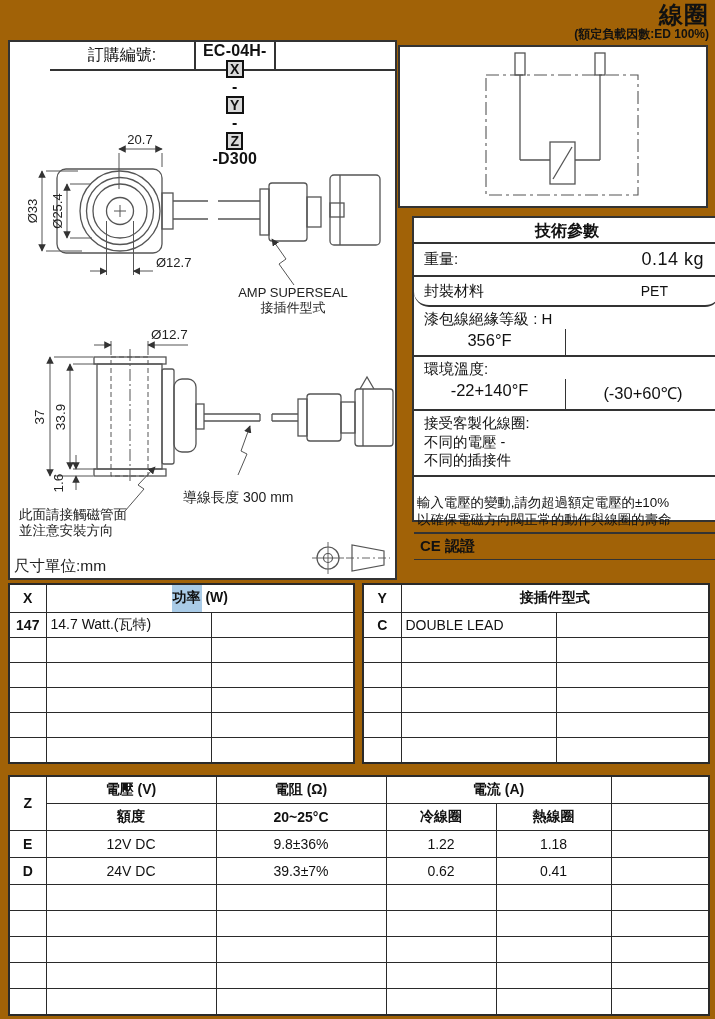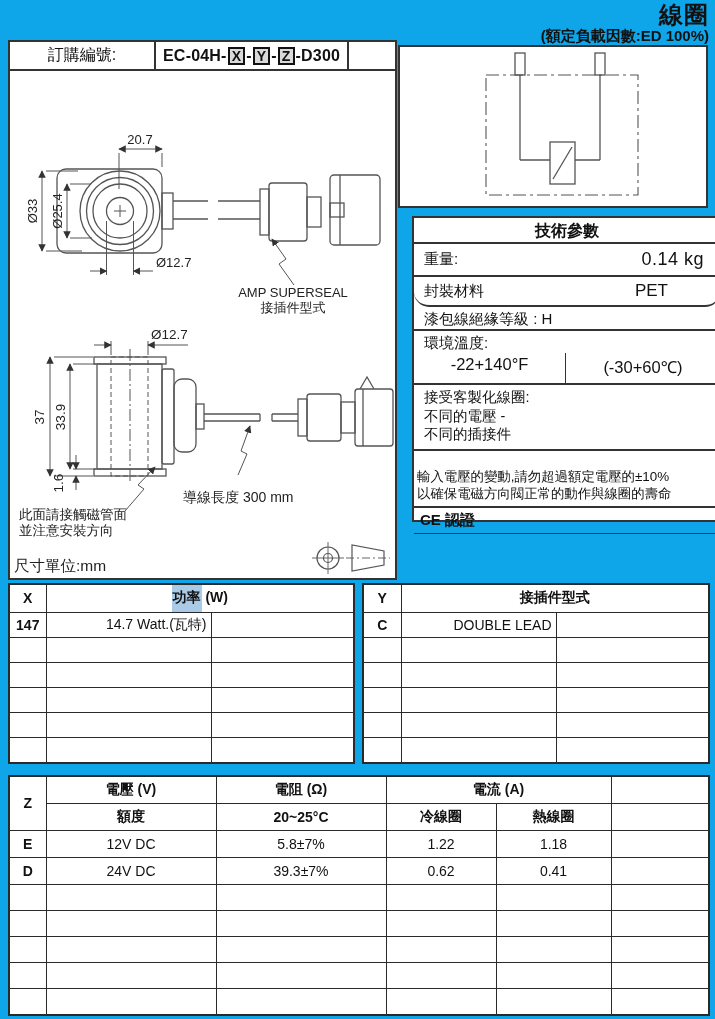--- a/index.html
+++ b/index.html
@@ -1,63 +1,63 @@
 <!DOCTYPE html>
 <html><head>
 <meta charset="utf-8">
 <style>
   * { margin:0; padding:0; box-sizing:border-box; }
   body { background:#888; }
   .page {
-    position:relative; width:715px; height:1019px; background:#0ea5e9;
+    position:relative; width:715px; height:1019px; background:#a16207;
     font-family:"Liberation Sans", sans-serif; color:#111; overflow:hidden;
     margin:0 auto;
   }
   svg { font-family:"Liberation Sans", sans-serif; }
   svg text { fill:#222; }
 
   
   .title-block { position:absolute; top:2px; right:6px; text-align:right; line-height:1.05; }
   .title-main { font-size:24px; font-weight:bold; letter-spacing:1px; }
-  .title-sub  { font-size:15px; font-weight:bold; margin-top:1px; }
+  .title-sub  { font-size:12px; font-weight:bold; margin-top:1px; }
 
   
   .left-box { position:absolute; left:8px; top:40px; width:389px; height:540px; border:2px solid #333; background:#fff; }
-  .order-row { height:29px; display:flex; align-items:stretch; border-bottom:2px solid #333; }
+  .order-row { height:29px; display:flex; align-items:stretch; border-bottom:2px solid #333;margin-left:40px; }
   .order-label { width:144px; display:flex; align-items:center; justify-content:center; font-size:16px; }
-  .order-code { border-left:2px solid #333; border-right:2px solid #333; display:flex; align-items:center; padding:0 7px; font-weight:bold; font-size:16px; letter-spacing:0.2px; white-space:nowrap; }
+  .order-code { border-left:2px solid #333; border-right:2px solid #333; display:flex; align-items:center; padding:0 7px; font-weight:bold; font-size:16px; letter-spacing:0.2px; white-space:nowrap;flex-direction:column; }
   .kbox { display:inline-block; border:2px solid #111; background:#d9d9d9; padding:0 2px; margin:0 1px; line-height:14px; font-size:14px; }
   .order-rest { flex:1; }
   .draw-svg { position:absolute; left:0; top:27px; }
 
   
   .schem-box { position:absolute; left:398px; top:45px; width:310px; height:163px; border:2px solid #333; background:#fff; }
   .tech-box  { position:absolute; left:412px; top:216px; width:310px; height:306px; border:2px solid #333; background:#fff; font-size:15px; }
   .t-title   { height:26px; line-height:25px; text-align:center; font-weight:bold; font-size:16px; border-bottom:2px solid #333; }
   .t-row     { display:flex; align-items:center; border-bottom:2px solid #333; padding:0 10px; }
   .t-weight  { height:33px; }
   .t-weight .t-val { margin-left:auto; font-size:18px; padding-right:6px; letter-spacing:0.5px; }
   .t-material{ height:30px;border-radius:15px; }
-  .t-material .t-val { margin-left:auto; margin-right:42px; font-size:17px; }
+  .t-material .t-val { margin-left:auto; margin-right:42px; font-size:14px; }
   .t-sect    { border-bottom:2px solid #333; }
   .t-sect-label { padding:3px 10px 0; }
   .t-two { display:flex; text-align:center; }
   .t-two .half-l { width:152px; border-right:1.5px solid #333; padding:2px 0 5px; font-size:16.5px; }
   .t-two .half-r { flex:1; padding:2px 0 5px; font-size:16.5px; }
   .t-custom { border-bottom:2px solid #333; padding:3px 10px 5px; font-size:14.5px; line-height:1.28; }
   .t-note   { border-bottom:2px solid #333; padding:17px 3px 3px; font-size:13.4px; line-height:1.32; }
   .t-ce     { border-bottom:1.5px solid #333; padding:3px 6px; font-weight:bold; font-size:15px; height:26px; }
 
   
   table.grid { position:absolute; border-collapse:collapse; table-layout:fixed; background:#fff; }
   table.grid td, table.grid th { border:1.5px solid #2a2a2a; font-size:14px; padding:0 4px; overflow:hidden; white-space:nowrap; }
   table.grid { border:2px solid #2a2a2a; }
   th.keycol, td.keycol { text-align:center; font-weight:bold; font-size:15px; }
   th.head { font-weight:bold; font-size:15px; text-align:center; }
-  td.lval { text-align:right; padding-left:12px; }
+  td.lval { text-align:left; padding-left:12px; }
   td.cval { text-align:center; }
   .hl { padding:17px 1px; }
   .xtab { left:8px;   top:583px; width:345px; height:181px; }
   .ytab { left:362px; top:583px; width:346px; height:181px; }
   .ztab { left:8px;   top:775px; width:700px; height:241px; }
 </style>
 </head>
 <body>
 
 <div class="page">
@@ -202,20 +202,21 @@
       <span>重量:</span>
       <span class="t-val">0.14 kg</span>
     </div>
     <div class="t-row t-material">
       <span>封裝材料</span>
       <span class="t-val">PET</span>
     </div>
     <div class="t-sect">
       <div class="t-sect-label">漆包線絕緣等級 : H</div>
       <div class="t-two">
+        <div class="half-l">356°F</div>
       </div>
     </div>
     <div class="t-sect">
       <div class="t-sect-label">環境溫度:</div>
       <div class="t-two">
         <div class="half-l">-22+140°F</div>
         <div class="half-r">(-30+60℃)</div>
       </div>
     </div>
     <div class="t-custom">
@@ -338,21 +339,21 @@
     <tr style="height:27px">
       <th class="head">額度</th>
       <th class="head">20~25°C</th>
       <th class="head">冷線圈</th>
       <th class="head">熱線圈</th>
       <th></th>
     </tr>
     <tr style="height:27px">
       <td class="keycol">E</td>
       <td class="cval">12V DC</td>
-      <td class="cval">5.8±7%</td>
+      <td class="cval">9.8±36%</td>
       <td class="cval">1.22</td>
       <td class="cval">1.18</td>
       <td></td>
     </tr>
     <tr style="height:27px">
       <td class="keycol">D</td>
       <td class="cval">24V DC</td>
       <td class="cval">39.3±7%</td>
       <td class="cval">0.62</td>
       <td class="cval">0.41</td>

